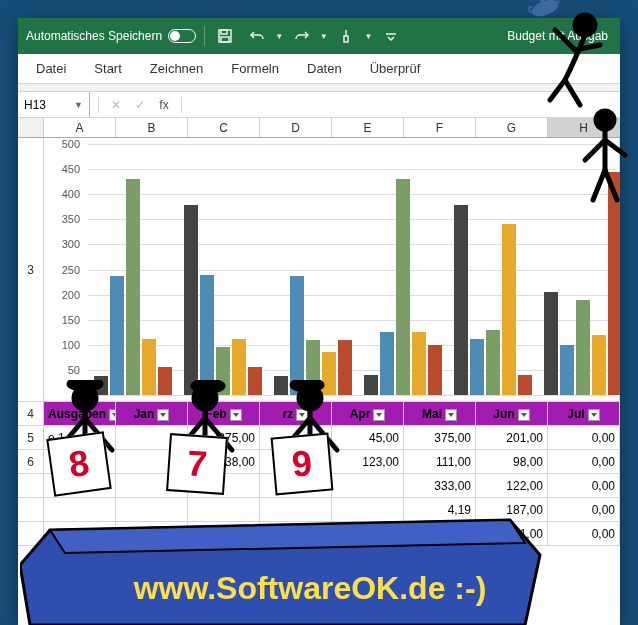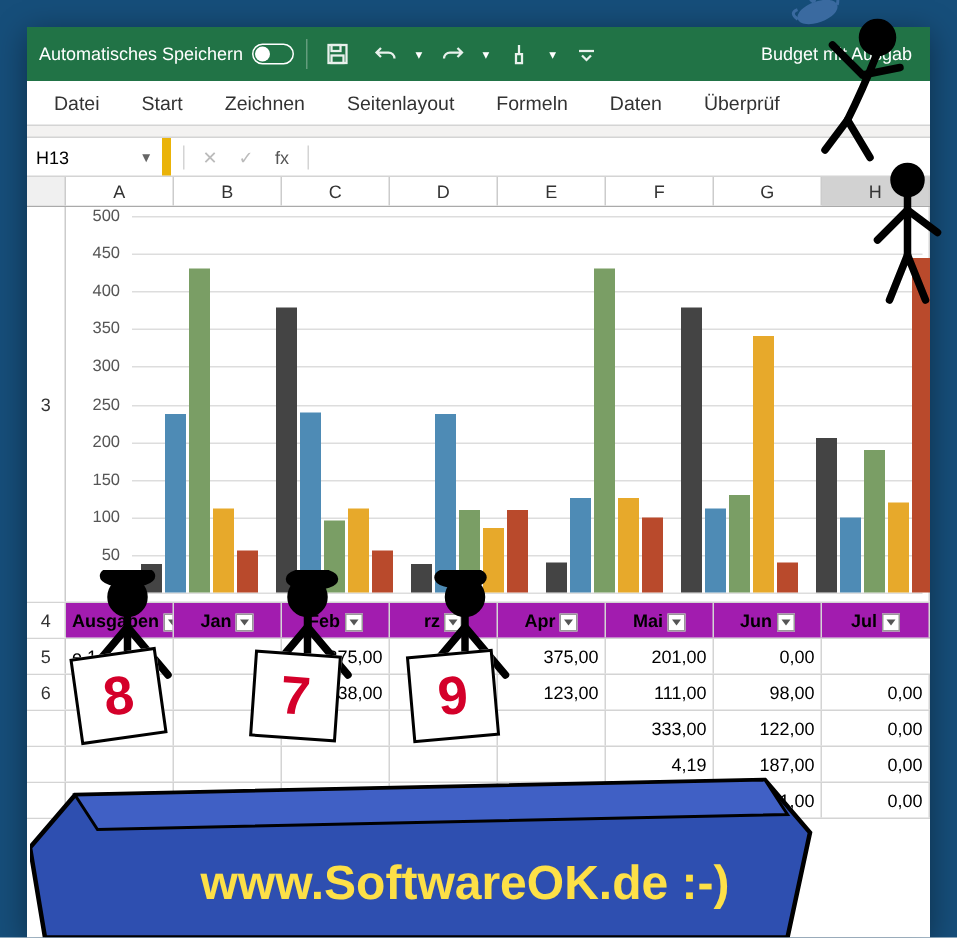--- a/index.html
+++ b/index.html
@@ -10,21 +10,21 @@
 .toggle { width: 28px; height: 14px; border: 1px solid #fff; border-radius: 7px; position: relative; }
 .toggle::after { content: ""; position: absolute; width: 10px; height: 10px; background: #fff; border-radius: 50%; top: 1px; left: 1px; }
 .tb-sep { width: 1px; height: 20px; background: rgba(255,255,255,.3); }
 .tb-btn { width: 24px; height: 24px; display: flex; align-items: center; justify-content: center; cursor: pointer; opacity: .9; }
 .tb-btn svg { width: 16px; height: 16px; stroke: #fff; fill: none; stroke-width: 1.5; }
 .title-text { margin-left: auto; padding-right: 4px; }
 .ribbon-tabs { height: 30px; background: #fff; border-bottom: 1px solid #d4d4d4; display: flex; align-items: stretch; padding: 0 4px; font-size: 13px; color: #333; }
 .ribbon-tab { padding: 0 14px; display: flex; align-items: center; cursor: pointer; }
 .ribbon-strip { height: 8px; background: #f3f2f1; border-bottom: 1px solid #d4d4d4; }
 .formula-row { height: 26px; display: flex; align-items: center; border-bottom: 1px solid #d4d4d4; background: #fff; }
-.namebox { width: 96px; border-right: 6px solid #eab308; height: 100%; display: flex; align-items: center; padding: 0 6px; font-size: 12px; }
+.namebox { width: 72px; border-right: 1px solid #eab308; height: 100%; display: flex; align-items: center; padding: 0 6px; font-size: 12px; }
 .namebox-dd { margin-left: auto; font-size: 9px; color: #666; }
 .fx-area { display: flex; align-items: center; gap: 6px; padding: 0 6px; color: #bbb; }
 .fx-btn { width: 18px; text-align: center; }
 .fx-sep { width:1px; height:16px; background:#d4d4d4; margin:0 2px; }
 .fx-label { color:#555; }
 .sheet { position: relative; background: #fff; }
 .col-headers { display: flex; height: 20px; border-bottom: 1px solid #aaa; color: #333; font-size: 12px; background:#fff; }
 .corner { width: 26px; border-right: 1px solid #ccc; background:#f0f0f0; }
 .col-h { width: 72px; border-right: 1px solid #ccc; text-align: center; line-height: 20px; background:#fff; }
 .col-h.sel { background:#d2d2d2; }
@@ -96,21 +96,20 @@
           <path d="M5 9 L8 12 L11 9"></path>
         </svg>
     </div>
     <span class="title-text">Budget mit Ausgab</span>
   </div>
 
   <div class="ribbon-tabs">
     <div class="ribbon-tab">Datei</div>
     <div class="ribbon-tab">Start</div>
     <div class="ribbon-tab">Zeichnen</div>
-    <div class="ribbon-tab">Seitenlayout</div>
     <div class="ribbon-tab">Formeln</div>
     <div class="ribbon-tab">Daten</div>
     <div class="ribbon-tab">Überprüf</div>
   </div>
   <div class="ribbon-strip"></div>
 
   <div class="formula-row">
     <div class="namebox">
       <span>H13</span>
       <span class="namebox-dd">▼</span>
@@ -230,20 +229,21 @@
         </div>
     </div>
 
     <div id="data-rows">
         <div class="row">
           <div class="row-h">5</div>
           <div class="cell left">e 1</div>
           <div class="cell"></div>
           <div class="cell">375,00</div>
           <div class="cell"></div>
+          <div class="cell">45,00</div>
           <div class="cell">375,00</div>
           <div class="cell">201,00</div>
           <div class="cell">0,00</div>
         </div>
         <div class="row">
           <div class="row-h">6</div>
           <div class="cell left"></div>
           <div class="cell"></div>
           <div class="cell">238,00</div>
           <div class="cell"></div>

